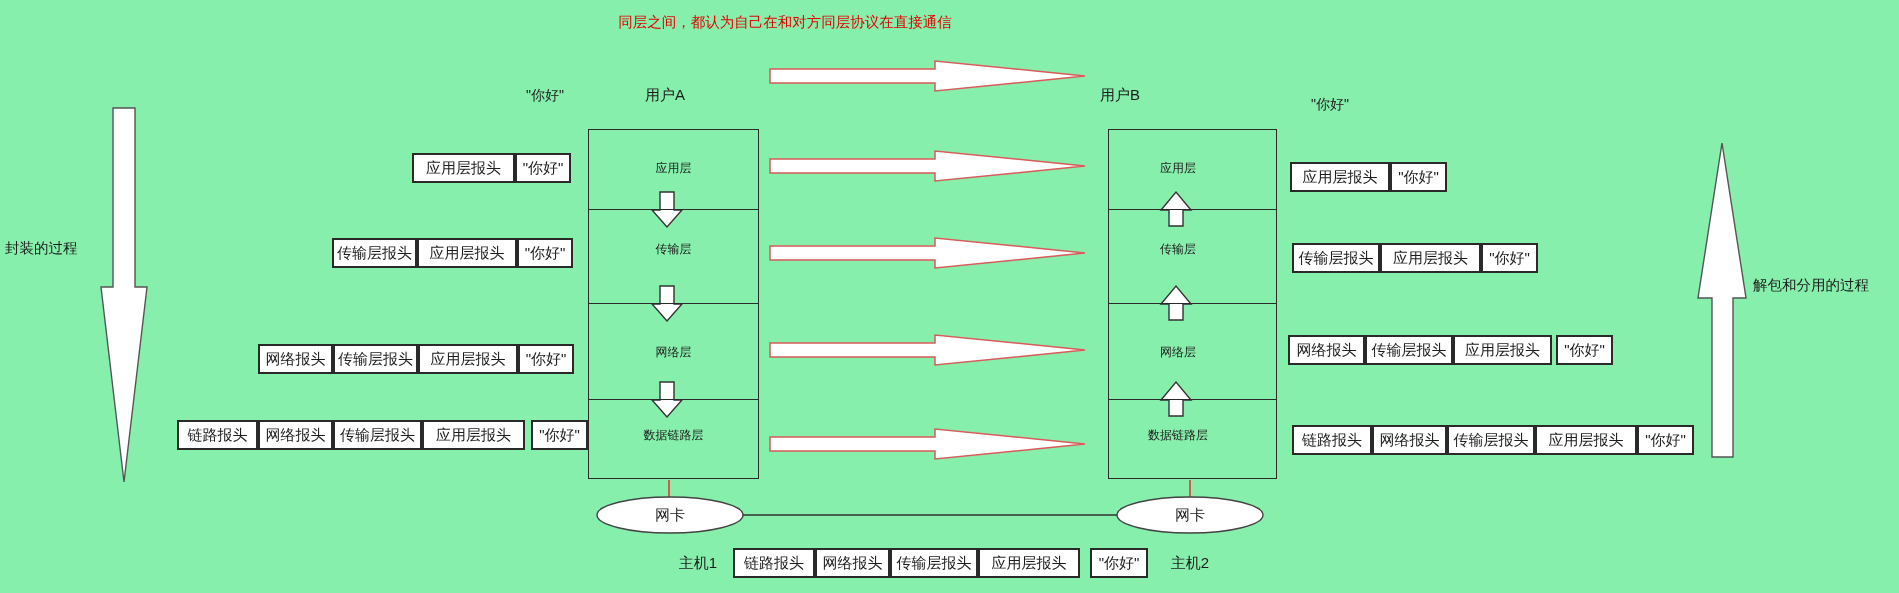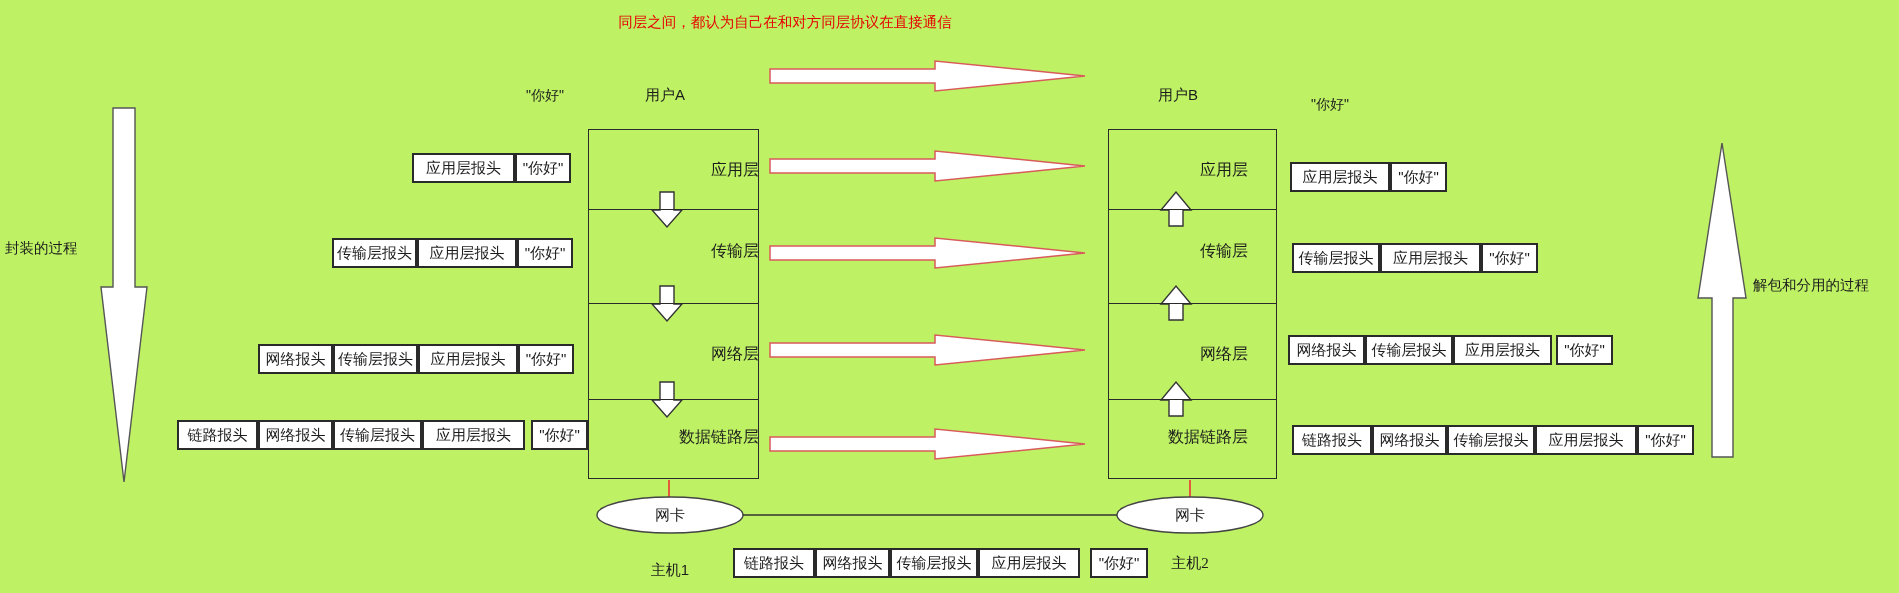--- a/index.html
+++ b/index.html
@@ -1,25 +1,25 @@
 <!DOCTYPE html>
 <html><head>
 <meta charset="utf-8">
 <style>
   html,body{margin:0;padding:0;background:#ffffff;}
-  #stage{position:relative;width:1899px;height:593px;background:#bef264;overflow:hidden;
+  #stage{position:relative;width:1899px;height:593px;background:#86efac;overflow:hidden;
          font-family:"Liberation Sans","DejaVu Sans",sans-serif;color:#1c1c1c;}
   #arrows{position:absolute;left:0;top:0;}
   .lbl{position:absolute;white-space:nowrap;font-size:15px;}
   .ctr{text-align:center;}
   .title{position:absolute;font-size:14.5px;color:#e60000;text-align:center;white-space:nowrap;}
   .proc{position:absolute;font-size:14.5px;white-space:nowrap;font-family:Liberation Mono, monospace;}
   .stack{position:absolute;border:1.6px solid #2a2a2a;box-sizing:border-box;background:transparent;}
   .divider{position:absolute;left:0;width:100%;border-top:1.6px solid #2a2a2a;}
-  .layer-lbl{position:absolute;font-size:16px;text-align:right;white-space:nowrap;}
+  .layer-lbl{position:absolute;font-size:12px;text-align:center;white-space:nowrap;}
   .hbox{position:absolute;height:30px;border:2px solid #2a2a2a;background:#fff;box-sizing:border-box;
         display:flex;align-items:center;justify-content:center;font-size:15px;white-space:nowrap;}
   .small{font-size:14px;}
 </style>
 </head>
 <body>
 
 <div id="stage">
 
   <svg id="arrows" width="1899" height="593" viewBox="0 0 1899 593">
@@ -50,21 +50,21 @@
     <line x1="743" y1="515" x2="1117" y2="515" stroke="#333333" stroke-width="1.6"></line>
   </svg>
 
   <div class="title" style="left:560px;top:13px;width:450px;">同层之间，都认为自己在和对方同层协议在直接通信</div>
 
   <div class="proc" style="left:5px;top:239px;">封装的过程</div>
   <div class="proc" style="left:1753px;top:276px;">解包和分用的过程</div>
 
   <div class="lbl ctr small" style="left:500px;top:87px;width:90px;">"你好"</div>
   <div class="lbl ctr" style="left:620px;top:86px;width:90px;text-align:center;">用户A</div>
-  <div class="lbl ctr" style="left:1133px;top:86px;width:90px;">用户B</div>
+  <div class="lbl ctr" style="left:1075px;top:86px;width:90px;">用户B</div>
   <div class="lbl ctr small" style="left:1292px;top:96px;width:76px;">"你好"</div>
 
   <div class="stack" style="left:588px;top:129px;width:171px;height:350px;">
     <div class="divider" style="top:79px;"></div>
     <div class="divider" style="top:173px;"></div>
     <div class="divider" style="top:269px;"></div>
   </div>
   <div class="layer-lbl" style="left:588px;top:160px;width:171px;">应用层</div>
   <div class="layer-lbl" style="left:588px;top:241px;width:171px;">传输层</div>
   <div class="layer-lbl" style="left:588px;top:344px;width:171px;">网络层</div>
@@ -122,22 +122,22 @@
     <div class="hbox" style="left:1292px;top:425px;width:80px;">链路报头</div>
     <div class="hbox" style="left:1372px;top:425px;width:75px;">网络报头</div>
     <div class="hbox" style="left:1447px;top:425px;width:88px;">传输层报头</div>
     <div class="hbox" style="left:1535px;top:425px;width:102px;">应用层报头</div>
     <div class="hbox" style="left:1637px;top:425px;width:57px;">"你好"</div>
   </div>
 
   <div class="lbl ctr" style="left:630px;top:506px;width:80px;">网卡</div>
   <div class="lbl ctr" style="left:1150px;top:506px;width:80px;">网卡</div>
 
-  <div class="lbl ctr" style="left:630px;top:554px;width:80px;margin-top:7px;">主机1</div>
-  <div class="lbl ctr" style="left:1150px;top:554px;width:80px;font-family:Liberation Serif, serif;">主机2</div>
+  <div class="lbl ctr" style="left:658px;top:554px;width:80px;">主机1</div>
+  <div class="lbl ctr" style="left:1150px;top:554px;width:80px;">主机2</div>
 
   <div>
     <div class="hbox" style="left:733px;top:548px;width:82px;">链路报头</div>
     <div class="hbox" style="left:815px;top:548px;width:75px;">网络报头</div>
     <div class="hbox" style="left:890px;top:548px;width:88px;">传输层报头</div>
     <div class="hbox" style="left:978px;top:548px;width:102px;">应用层报头</div>
     <div class="hbox" style="left:1090px;top:548px;width:58px;">"你好"</div>
   </div>
 
 </div>

